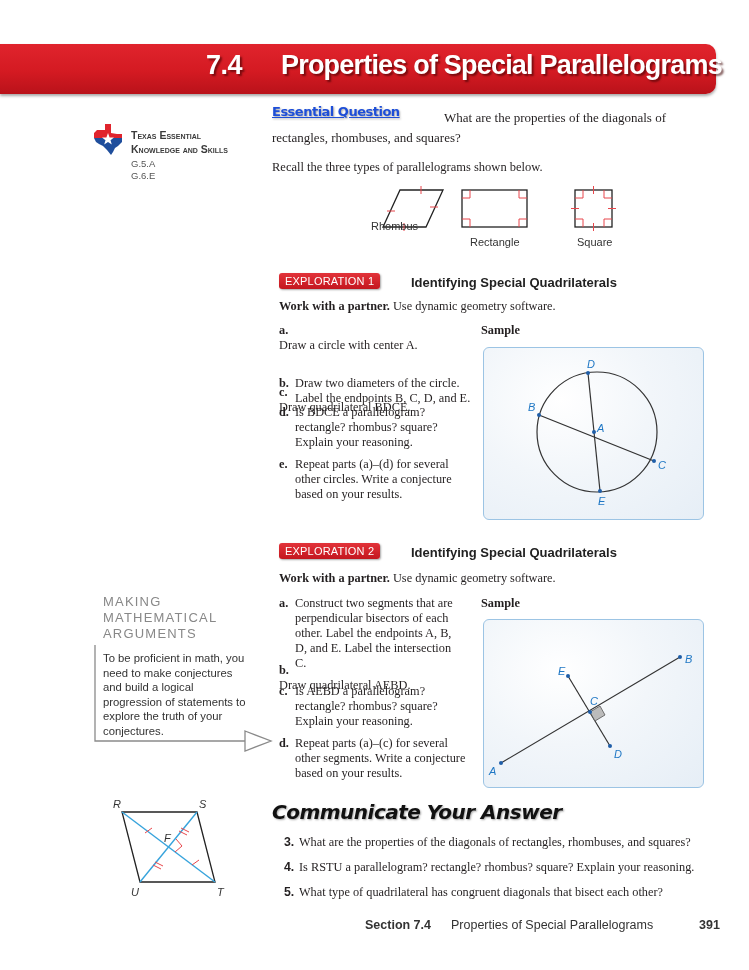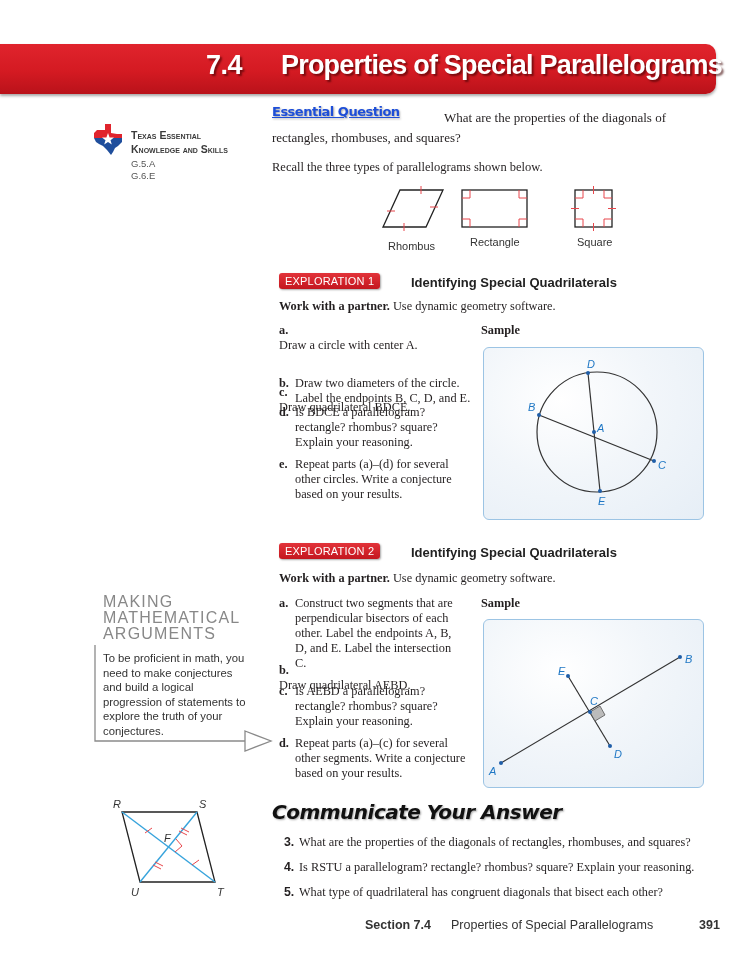--- a/index.html
+++ b/index.html
@@ -29,21 +29,21 @@
   .body-text { font-size: 12.3px; line-height: 15px; }
   .item { width: 200px; }
   .item .lbl { font-weight: bold; display: inline-block; width: 16px; }
   .item .txt { display: inline-block; vertical-align: top; width: 190px; }
   .sample { font-weight: bold; font-size: 12.3px; }
 
   .sample-box { background: radial-gradient(ellipse at 35% 30%, #ffffff 0%, #f2f6fa 45%, #e6eef6 100%); border: 1.5px solid #9cc4e4; border-radius: 6px; }
   .pt-label { font-family: "Liberation Sans", sans-serif; font-style: italic; font-size: 11px; fill: #1f77c4; }
 
   
-  .mma-head { left: 103px; top: 594px; font-family: "Liberation Sans", sans-serif; font-size: 16px; line-height: 16px; color: #888; letter-spacing: 1.2px; }
+  .mma-head { left: 103px; top: 594px; font-family: "Liberation Sans", sans-serif; font-size: 13px; line-height: 16px; color: #888; letter-spacing: 1.2px; }
   .mma-text { left: 103px; top: 651px; width: 150px; font-family: "Liberation Sans", sans-serif; font-size: 11.3px; line-height: 14.5px; color: #333; }
 
   
   .ca-heading { left: 272px; top: 800px; font-family: "DejaVu Sans", sans-serif; font-weight: bold; font-style: italic; font-size: 20px; color: #111; text-shadow: 1px 1px 2px rgba(0,0,0,0.35); letter-spacing: -0.5px; }
   .q { left: 284px; font-size: 12.3px; }
   .q .n { font-family: "Liberation Sans", sans-serif; font-weight: bold; display: inline-block; width: 15px; }
 
   
   .footer { top: 918px; font-family: "Liberation Sans", sans-serif; font-size: 12.5px; color: #333; }
 </style>
@@ -92,21 +92,21 @@
     <polyline points="215,18 223,18 223,10" fill="none" stroke="#e8474c" stroke-width="1"></polyline>
     <polyline points="252,18 244,18 244,10" fill="none" stroke="#e8474c" stroke-width="1"></polyline>
     <polyline points="215,39 223,39 223,47" fill="none" stroke="#e8474c" stroke-width="1"></polyline>
     <polyline points="252,39 244,39 244,47" fill="none" stroke="#e8474c" stroke-width="1"></polyline>
     <line x1="233.5" y1="6" x2="233.5" y2="14" stroke="#e8474c" stroke-width="1"></line>
     <line x1="233.5" y1="43" x2="233.5" y2="51" stroke="#e8474c" stroke-width="1"></line>
     <line x1="211" y1="28.5" x2="219" y2="28.5" stroke="#e8474c" stroke-width="1"></line>
     <line x1="248" y1="28.5" x2="256" y2="28.5" stroke="#e8474c" stroke-width="1"></line>
   </g>
 </svg>
-<div class="abs shape-label" style="left:371px; top:240px;margin-left:17px;">Rhombus</div>
+<div class="abs shape-label" style="left:371px; top:220px;">Rhombus</div>
 <div class="abs shape-label" style="left:470px; top:236px;">Rectangle</div>
 <div class="abs shape-label" style="left:577px; top:236px;">Square</div>
 
 <div class="abs expl-badge" style="left:279px; top:273px;">EXPLORATION 1</div>
 <div class="abs expl-title" style="left:411px; top:275px;">Identifying Special Quadrilaterals</div>
 <div class="abs body-text" style="left:279px; top:299px;">
   <b>Work with a partner.</b><span> Use dynamic geometry software.</span>
 </div>
 
 <div class="abs body-text item" style="left:279px; top:323px;">

